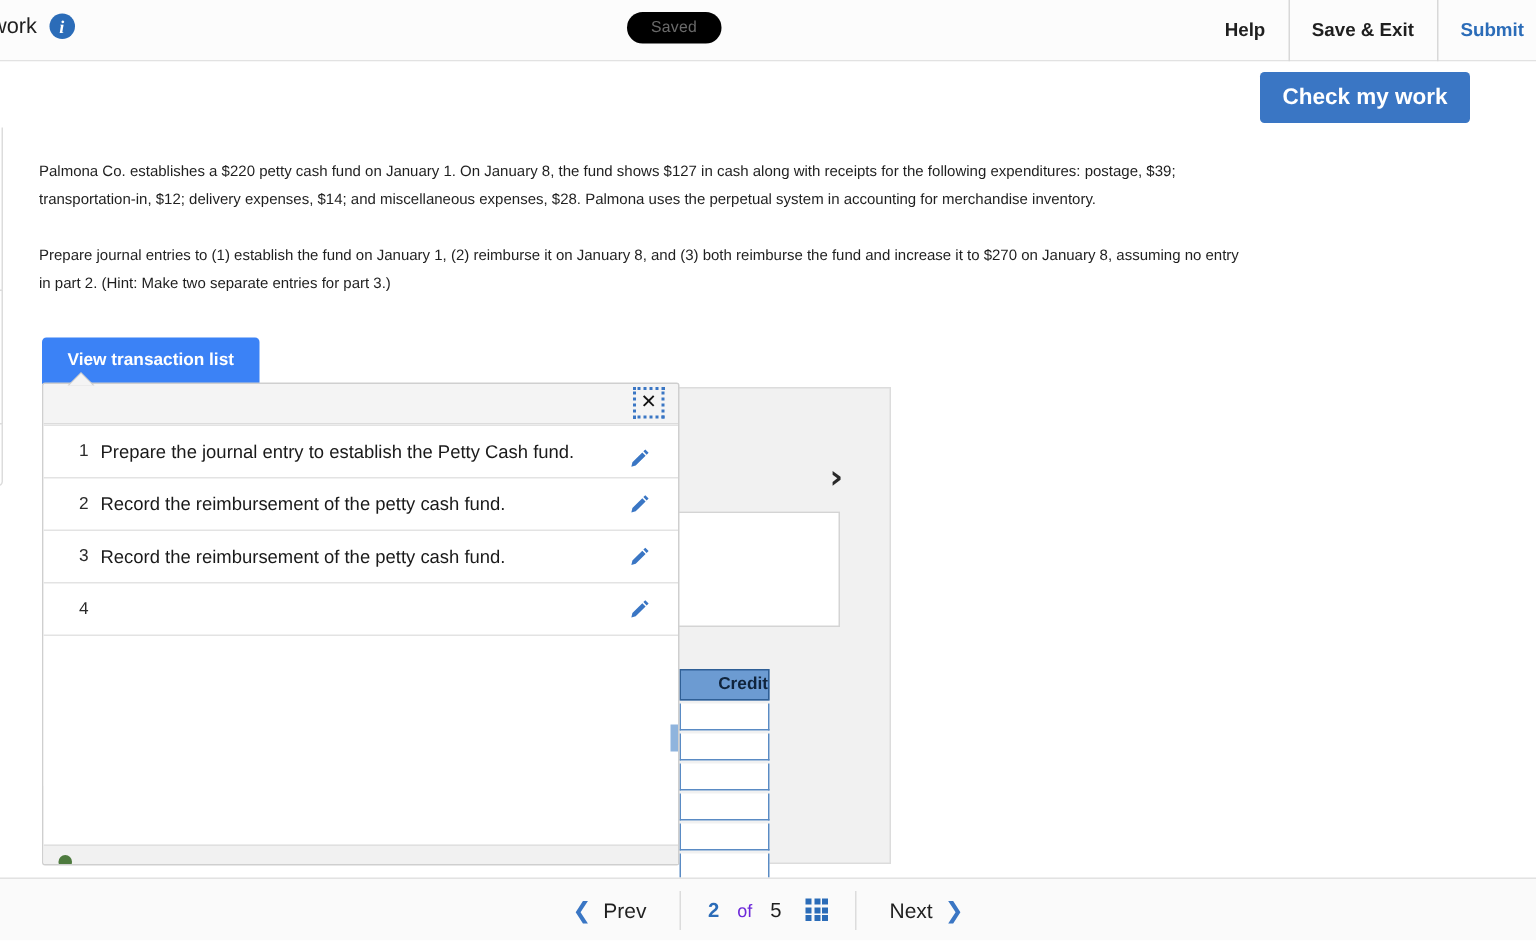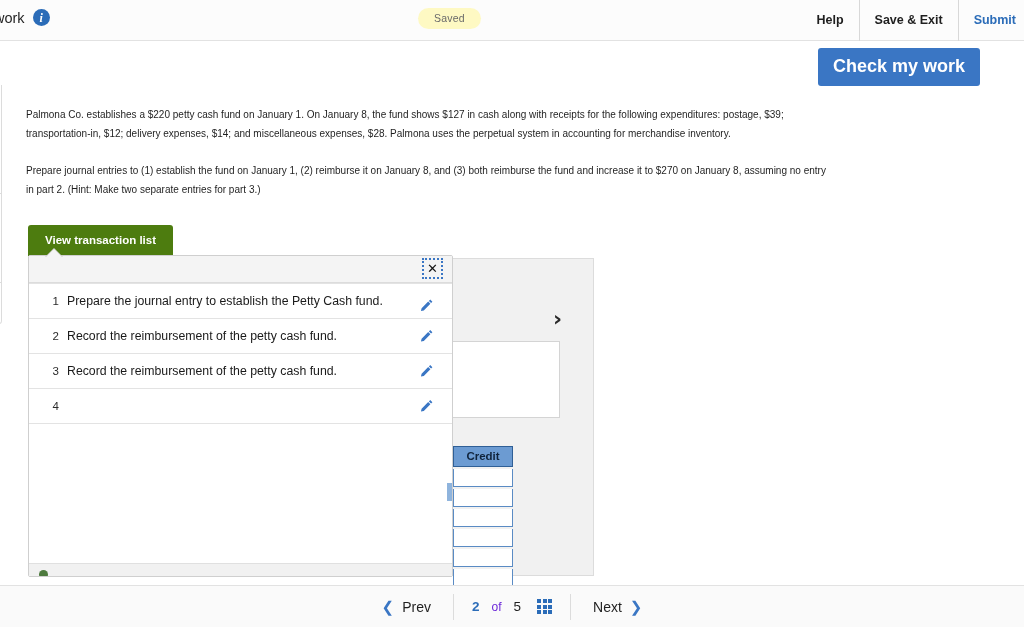--- a/index.html
+++ b/index.html
@@ -28,21 +28,21 @@
     width: 17px; height: 17px; border-radius: 50%;
     background: #2b6cb8; color: #fff;
     font-size: 12px; font-weight: bold; font-style: italic;
     font-family: "Liberation Serif", serif;
     display: flex; align-items: center; justify-content: center;
     line-height: 1;
   }
   .saved-pill {
     position: absolute; left: 418px; top: 8px;
     padding: 4px 16px 5px; border-radius: 11px;
-    background: #fef9c3; color: #6a6a6a;
+    background: #000000; color: #6a6a6a;
     font-size: 10.5px; letter-spacing: .2px;
   }
   .topbar-right {
     position: absolute; right: 8px; top: 0; height: 41px;
     display: flex; align-items: flex-start;
   }
   .tb-link {
     font-size: 12.5px; font-weight: bold; color: #1f1f1f;
     padding: 0 15px; text-decoration: none; white-space: nowrap;
     line-height: 41px;
@@ -50,21 +50,21 @@
   .tb-link.sep { border-left: 1px solid #d8d8d8; }
   .tb-link.submit { color: #2b6cb8; padding-right: 0; }
 
   
   .subbar { position: absolute; left: 0; top: 41px; width: 1024px; height: 44px; background: #fff; }
   .check-btn {
     position: absolute; right: 44px; top: 7px;
     background: #3a76c4; color: #fff;
     border: none; border-radius: 3px;
     font-family: "Liberation Sans", sans-serif;
-    font-size: 18px; font-weight: bold;
+    font-size: 15px; font-weight: bold;
     padding: 8px 15px 9px; cursor: pointer;
     white-space: nowrap;
     margin-left: 36px;
   }
 
   
   .problem { position: absolute; left: 26px; top: 105px; width: 800px; }
   .problem p {
     margin: 0 0 18px 0;
     font-size: 10px; line-height: 19px; color: #1f1f1f;
@@ -93,31 +93,31 @@
     line-height: 1;
   }
   .journal-whitebox {
     position: absolute; left: 300px; top: 341px; width: 260px; height: 77px;
     background: #fff; border: 1px solid #d4d4d4;
   }
   .credit-col { position: absolute; left: 453px; top: 446px; width: 60px; }
   .credit-head {
     background: #6c9bd2; border: 1px solid #2f5f96;
     color: #10243c; font-size: 11.5px; font-weight: bold;
-    text-align: center; padding: 3px 0 4px;
+    text-align: right; padding: 3px 0 4px;
   }
   .credit-cell {
     background: #fff; border: 1px solid #5a8bc4; border-top: none;
     height: 18px; margin-top: 2px;
   }
 
   
   .vtl-tab {
     position: absolute; left: 28px; top: 225px;
-    background: #4d7c0f; color: #fff; border: none;
+    background: #3b82f6; color: #fff; border: none;
     border-radius: 3px 3px 0 0;
     font-family: "Liberation Sans", sans-serif;
     font-size: 11.5px; font-weight: bold;
     padding: 9px 17px 10px; cursor: pointer; white-space: nowrap;
   }
 
   
   .popup {
     position: absolute; left: 28px; top: 255px; width: 425px; height: 322px;
     background: #fff; border: 1px solid #cfcfcf;

